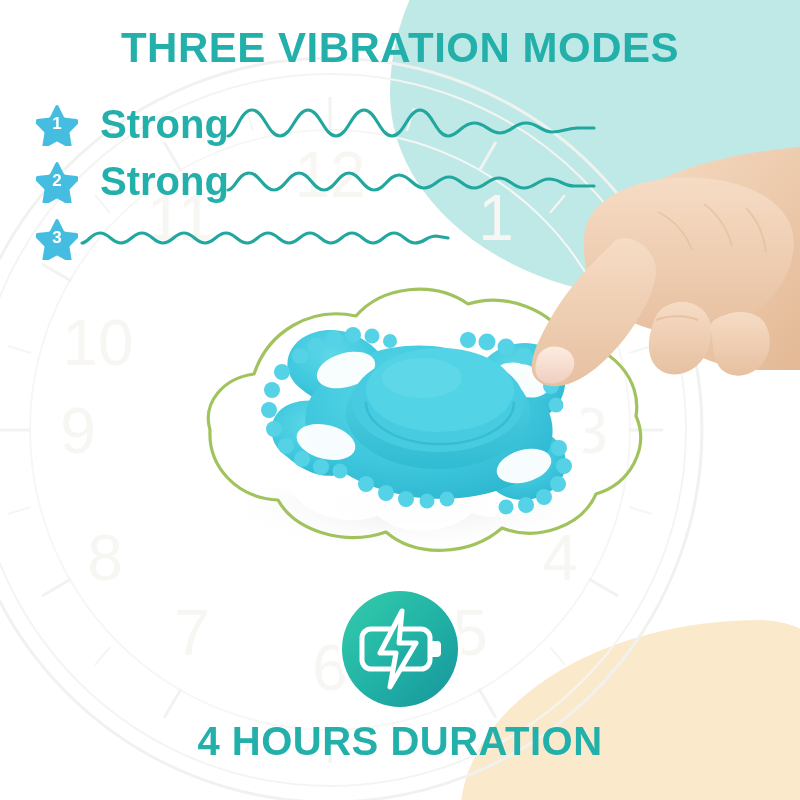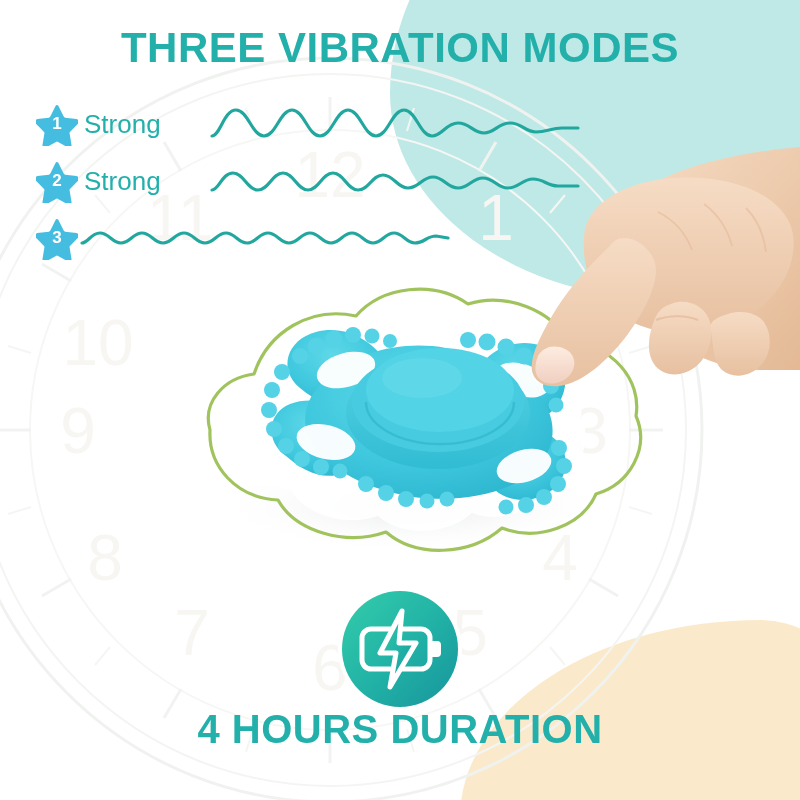--- a/index.html
+++ b/index.html
@@ -52,23 +52,23 @@
   .star-badge svg { position:absolute; inset:0; }
   .star-num {
     position:absolute; inset:0;
     display:flex; align-items:center; justify-content:center;
     color:#ffffff; font-size:17px; font-weight:bold;
     padding-bottom:2px;
   }
 
   .mode-label {
     color:#23b0ab;
-    font-size:26px;
-    font-weight:400;
-    margin-left:6px;
+    font-size:40px;
+    font-weight:700;
+    margin-left:22px;
     width:124px;
     white-space:nowrap;
   }
 
   .wave { flex:0 0 auto; margin-left:2px; }
 
   
   .product-wrap { position:absolute; left:150px; top:270px; width:520px; height:300px; }
   .product-wrap svg { position:absolute; inset:0; }
 
@@ -79,21 +79,21 @@
   
   .battery-badge {
     position:absolute;
     left:336px; top:585px;
     width:128px; height:128px;
   }
   .battery-badge svg { position:absolute; inset:0; }
 
   
   .caption {
-    position:absolute; bottom:48px; left:0; width:800px;
+    position:absolute; bottom:36px; left:0; width:800px;
     text-align:center;
     font-size:40px; font-weight:bold;
     letter-spacing:.5px;
     color:#23b0ab;
     white-space:nowrap;
   }
 </style>
 </head>
 <body>
 

